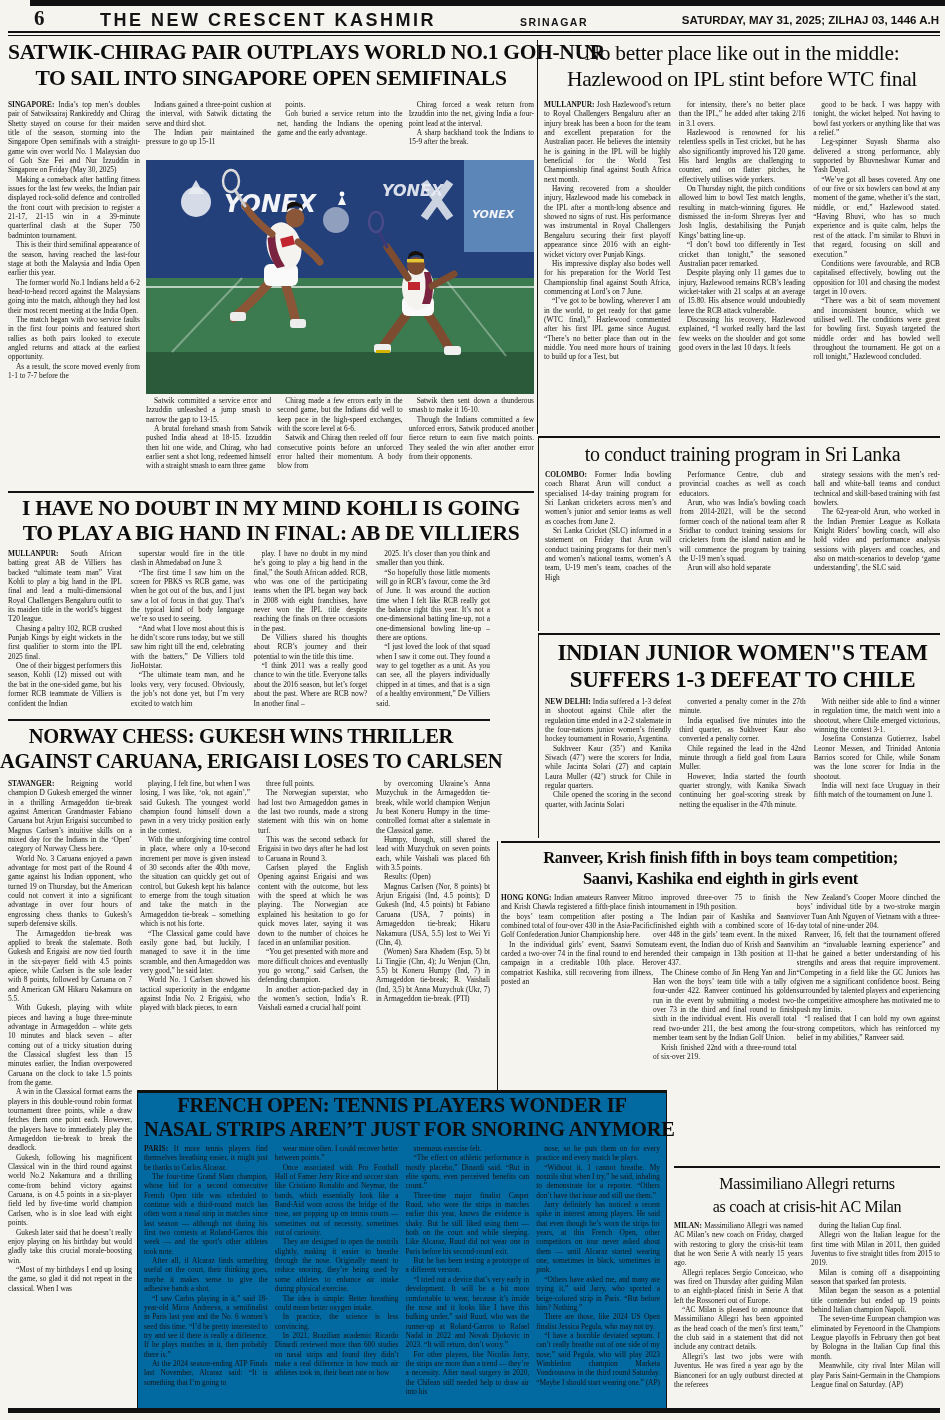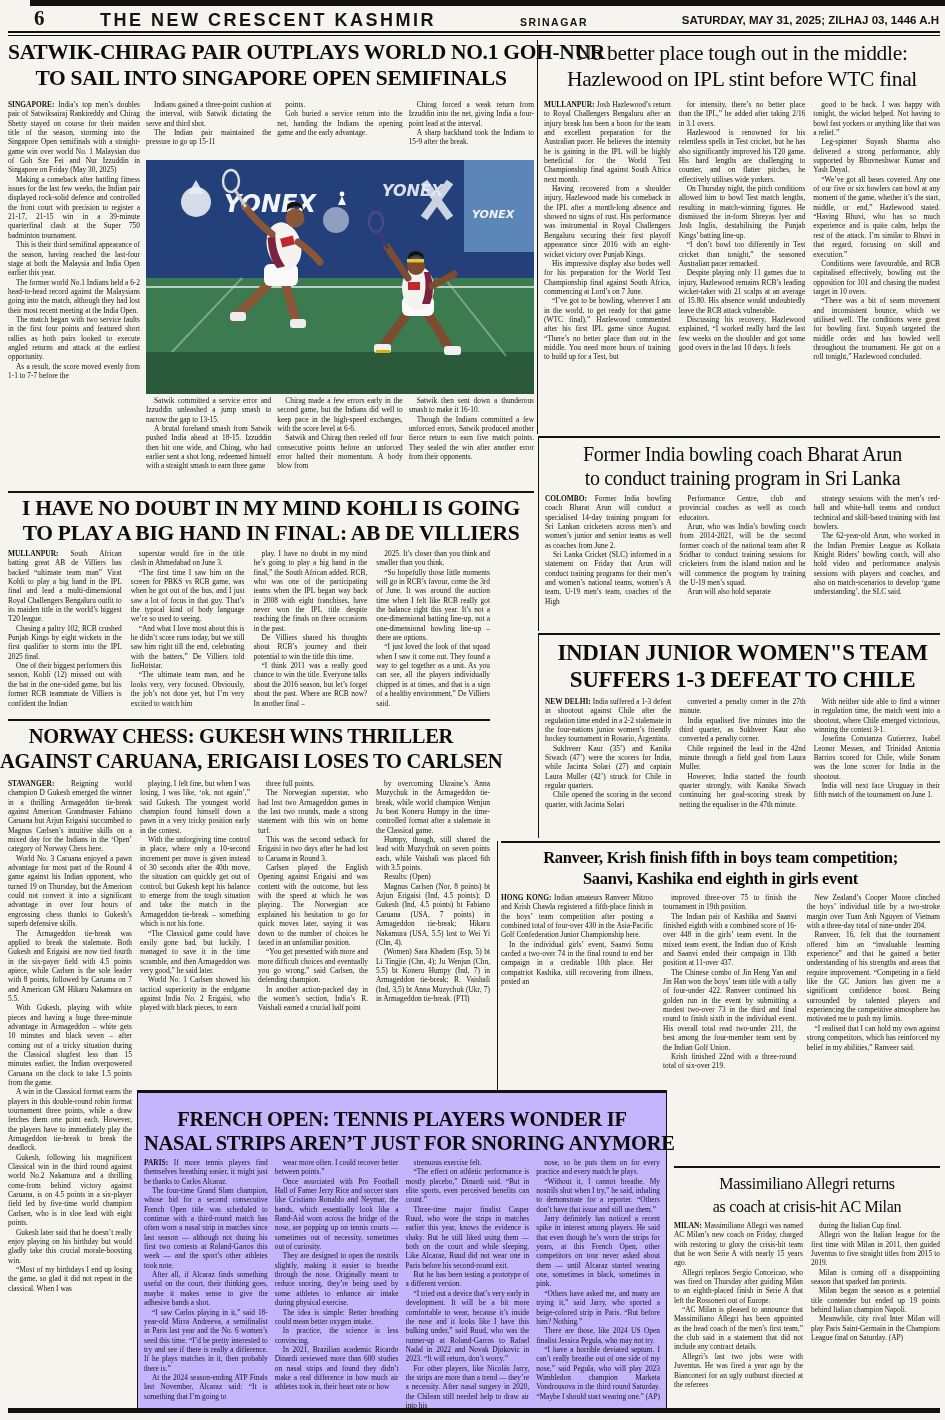--- a/index.html
+++ b/index.html
@@ -48,35 +48,35 @@
   #a-hazl-body .bt{flex:1;height:332px;}
   
   #box-arun{left:538px;top:436px;width:402px;height:195px;border-top:2px solid #111;border-left:1px solid #111;padding:4px 0 0 6px;box-sizing:border-box;}
   #box-chile{left:538px;top:633px;width:402px;height:205px;border-top:2px solid #111;border-left:1px solid #111;padding:4px 0 0 6px;box-sizing:border-box;}
   .box-body{display:flex;gap:8px;margin-top:4px;}
   #box-arun .box-body .bt{flex:1;height:132px;}
   #box-chile .box-body .bt{flex:1;height:136px;}
   
   #rule-golf-v{left:497px;top:841px;width:1px;height:249px;}
   #a-golf{left:501px;top:841px;width:439px;height:324px;border-top:2px solid #111;padding-top:4px;box-sizing:border-box;}
-  .golf-body{display:flex;gap:10px;margin-top:4px;}
+  .golf-body{display:flex;gap:0;margin-top:4px;}
   .golf-c1{width:152px;height:186px;}
   .golf-c23{flex:1;height:262px;}
   
   #rule-ab{left:8px;top:491px;width:526px;height:1.5px;}
   #a-ab-body{left:8px;top:549px;width:482px;height:166px;display:flex;gap:9px;}
   #a-ab-body .bt{flex:1;height:166px;}
   
   #rule-chess{left:8px;top:719px;width:482px;height:1.5px;}
   #chess-c1{left:8px;top:779px;width:124px;height:627px;}
   #chess-c2{left:140px;top:779px;width:110px;height:308px;}
   #chess-c3{left:258px;top:779px;width:110px;height:308px;}
   #chess-c4{left:376px;top:779px;width:114px;height:308px;}
   
-  #box-french{left:137px;top:1090px;width:530px;height:320px;border:1px solid #111;border-top:3px solid #111;padding:14px 6px;box-sizing:border-box;background:#c4b5fd;}
+  #box-french{left:137px;top:1090px;width:530px;height:320px;border:1px solid #111;border-top:3px solid #111;padding:0 6px;box-sizing:border-box;background:#0369a1;}
   .fr-body{display:flex;gap:7px;margin-top:3px;}
   .fr-body .bt{flex:1;height:252px;}
   
   #a-allegri{left:674px;top:1166px;width:266px;height:246px;border-top:2px solid #111;padding-top:4px;box-sizing:border-box;}
   .al-body{display:flex;gap:8px;margin-top:3px;}
   .al-body .bt{flex:1;height:188px;}
   #bottombar{left:8px;top:1408px;width:932px;height:5px;background:#111;}
 </style>
 </head>
 <body>
@@ -191,21 +191,21 @@
             <p>Satwik then sent down a thunderous smash to make it 16-10.</p>
             <p>Though the Indians committed a few unforced errors, Satwik produced another fierce return to earn five match points. They sealed the win after another error from their opponents.</p>
           </div>
       </div>
     </div>
   </div>
 
   <div class="abs rule" id="vrule-main"></div>
 
   <div class="abs hl" id="a-hazl-hl">
-    <span class="l">No better place tough out in the middle:</span>
+    <span class="l">No better place like out in the middle:</span>
     <span class="l">Hazlewood on IPL stint before WTC final</span>
   </div>
   <div class="abs" id="a-hazl-body">
     <div class="bt">
       <p class="lead"><b class="dl">MULLANPUR:</b><span> Josh Hazlewood’s return to Royal Challengers Bengaluru after an injury break has been a boon for the team and excellent preparation for the Australian pacer. He believes the intensity he is gaining in the IPL will be highly beneficial for the World Test Championship final against South Africa next month.</span></p>
     <p>Having recovered from a shoulder injury, Hazlewood made his comeback in the IPL after a month-long absence and showed no signs of rust. His performance was instrumental in Royal Challengers Bengaluru securing their first playoff appearance since 2016 with an eight-wicket victory over Punjab Kings.</p>
         <p>His impressive display also bodes well for his preparation for the World Test Championship final against South Africa, commencing at Lord’s on 7 June.</p>
         <p>“I’ve got to be bowling, wherever I am in the world, to get ready for that game (WTC final),” Hazlewood commented after his first IPL game since August. “There’s no better place than out in the middle. You need more hours of training to build up for a Test, but</p>
       </div>
     <div class="bt">
@@ -220,21 +220,20 @@
         <p>good to be back. I was happy with tonight, the wicket helped. Not having to bowl fast yorkers or anything like that was a relief.”</p>
         <p>Leg-spinner Suyash Sharma also delivered a strong performance, ably supported by Bhuvneshwar Kumar and Yash Dayal.</p>
         <p>“We’ve got all bases covered. Any one of our five or six bowlers can bowl at any moment of the game, whether it’s the start, middle, or end,” Hazlewood stated. “Having Bhuvi, who has so much experience and is quite calm, helps the rest of the attack. I’m similar to Bhuvi in that regard, focusing on skill and execution.”</p>
         <p>Conditions were favourable, and RCB capitalised effectively, bowling out the opposition for 101 and chasing the modest target in 10 overs.</p>
         <p>“There was a bit of seam movement and inconsistent bounce, which we utilised well. The conditions were great for bowling first. Suyash targeted the middle order and has bowled well throughout the tournament. He got on a roll tonight,” Hazlewood concluded.</p>
       </div>
   </div>
 
   <div class="abs" id="box-arun">
     <div class="hl hl-arun">
-      <span class="l">Former India bowling coach Bharat Arun</span>
       <span class="l">to conduct training program in Sri Lanka</span>
     </div>
     <div class="box-body">
       <div class="bt">
         <p class="lead"><b class="dl">COLOMBO:</b><span> Former India bowling coach Bharat Arun will conduct a specialised 14-day training program for Sri Lankan cricketers across men’s and women’s junior and senior teams as well as coaches from June 2.</span></p>
       <p>Sri Lanka Cricket (SLC) informed in a statement on Friday that Arun will conduct training programs for their men’s and women’s national teams, women’s A team, U-19 men’s team, coaches of the High</p>
         </div>
       <div class="bt">
           <p>Performance Centre, club and provincial coaches as well as coach educators.</p>
           <p>Arun, who was India’s bowling coach from 2014-2021, will be the second former coach of the national team after R Sridhar to conduct training sessions for cricketers from the island nation and he will commence the program by training the U-19 men’s squad.</p>
@@ -413,19 +412,20 @@
         <p class="lead"><b class="dl">MILAN:</b><span> Massimiliano Allegri was named AC Milan’s new coach on Friday, charged with restoring to glory the crisis-hit team that he won Serie A with nearly 15 years ago.</span></p>
       <p>Allegri replaces Sergio Conceicao, who was fired on Thursday after guiding Milan to an eighth-placed finish in Serie A that left the Rossoneri out of Europe.</p>
           <p>“AC Milan is pleased to announce that Massimiliano Allegri has been appointed as the head coach of the men’s first team,” the club said in a statement that did not include any contract details.</p>
           <p>Allegri’s last two jobs were with Juventus. He was fired a year ago by the Bianconeri for an ugly outburst directed at the referees</p>
         </div>
       <div class="bt">
           <p>during the Italian Cup final.</p>
           <p>Allegri won the Italian league for the first time with Milan in 2011, then guided Juventus to five straight titles from 2015 to 2019.</p>
           <p>Milan is coming off a disappointing season that sparked fan protests.</p>
           <p>Milan began the season as a potential title contender but ended up 19 points behind Italian champion Napoli.</p>
+          <p>The seven-time European champion was eliminated by Feyenoord in the Champions League playoffs in February then got beat by Bologna in the Italian Cup final this month.</p>
           <p>Meanwhile, city rival Inter Milan will play Paris Saint-Germain in the Champions League final on Saturday. (AP)</p>
         </div>
     </div>
   </div>
 
   <div class="abs" id="bottombar"></div>
 </div>
 
 </body></html>

